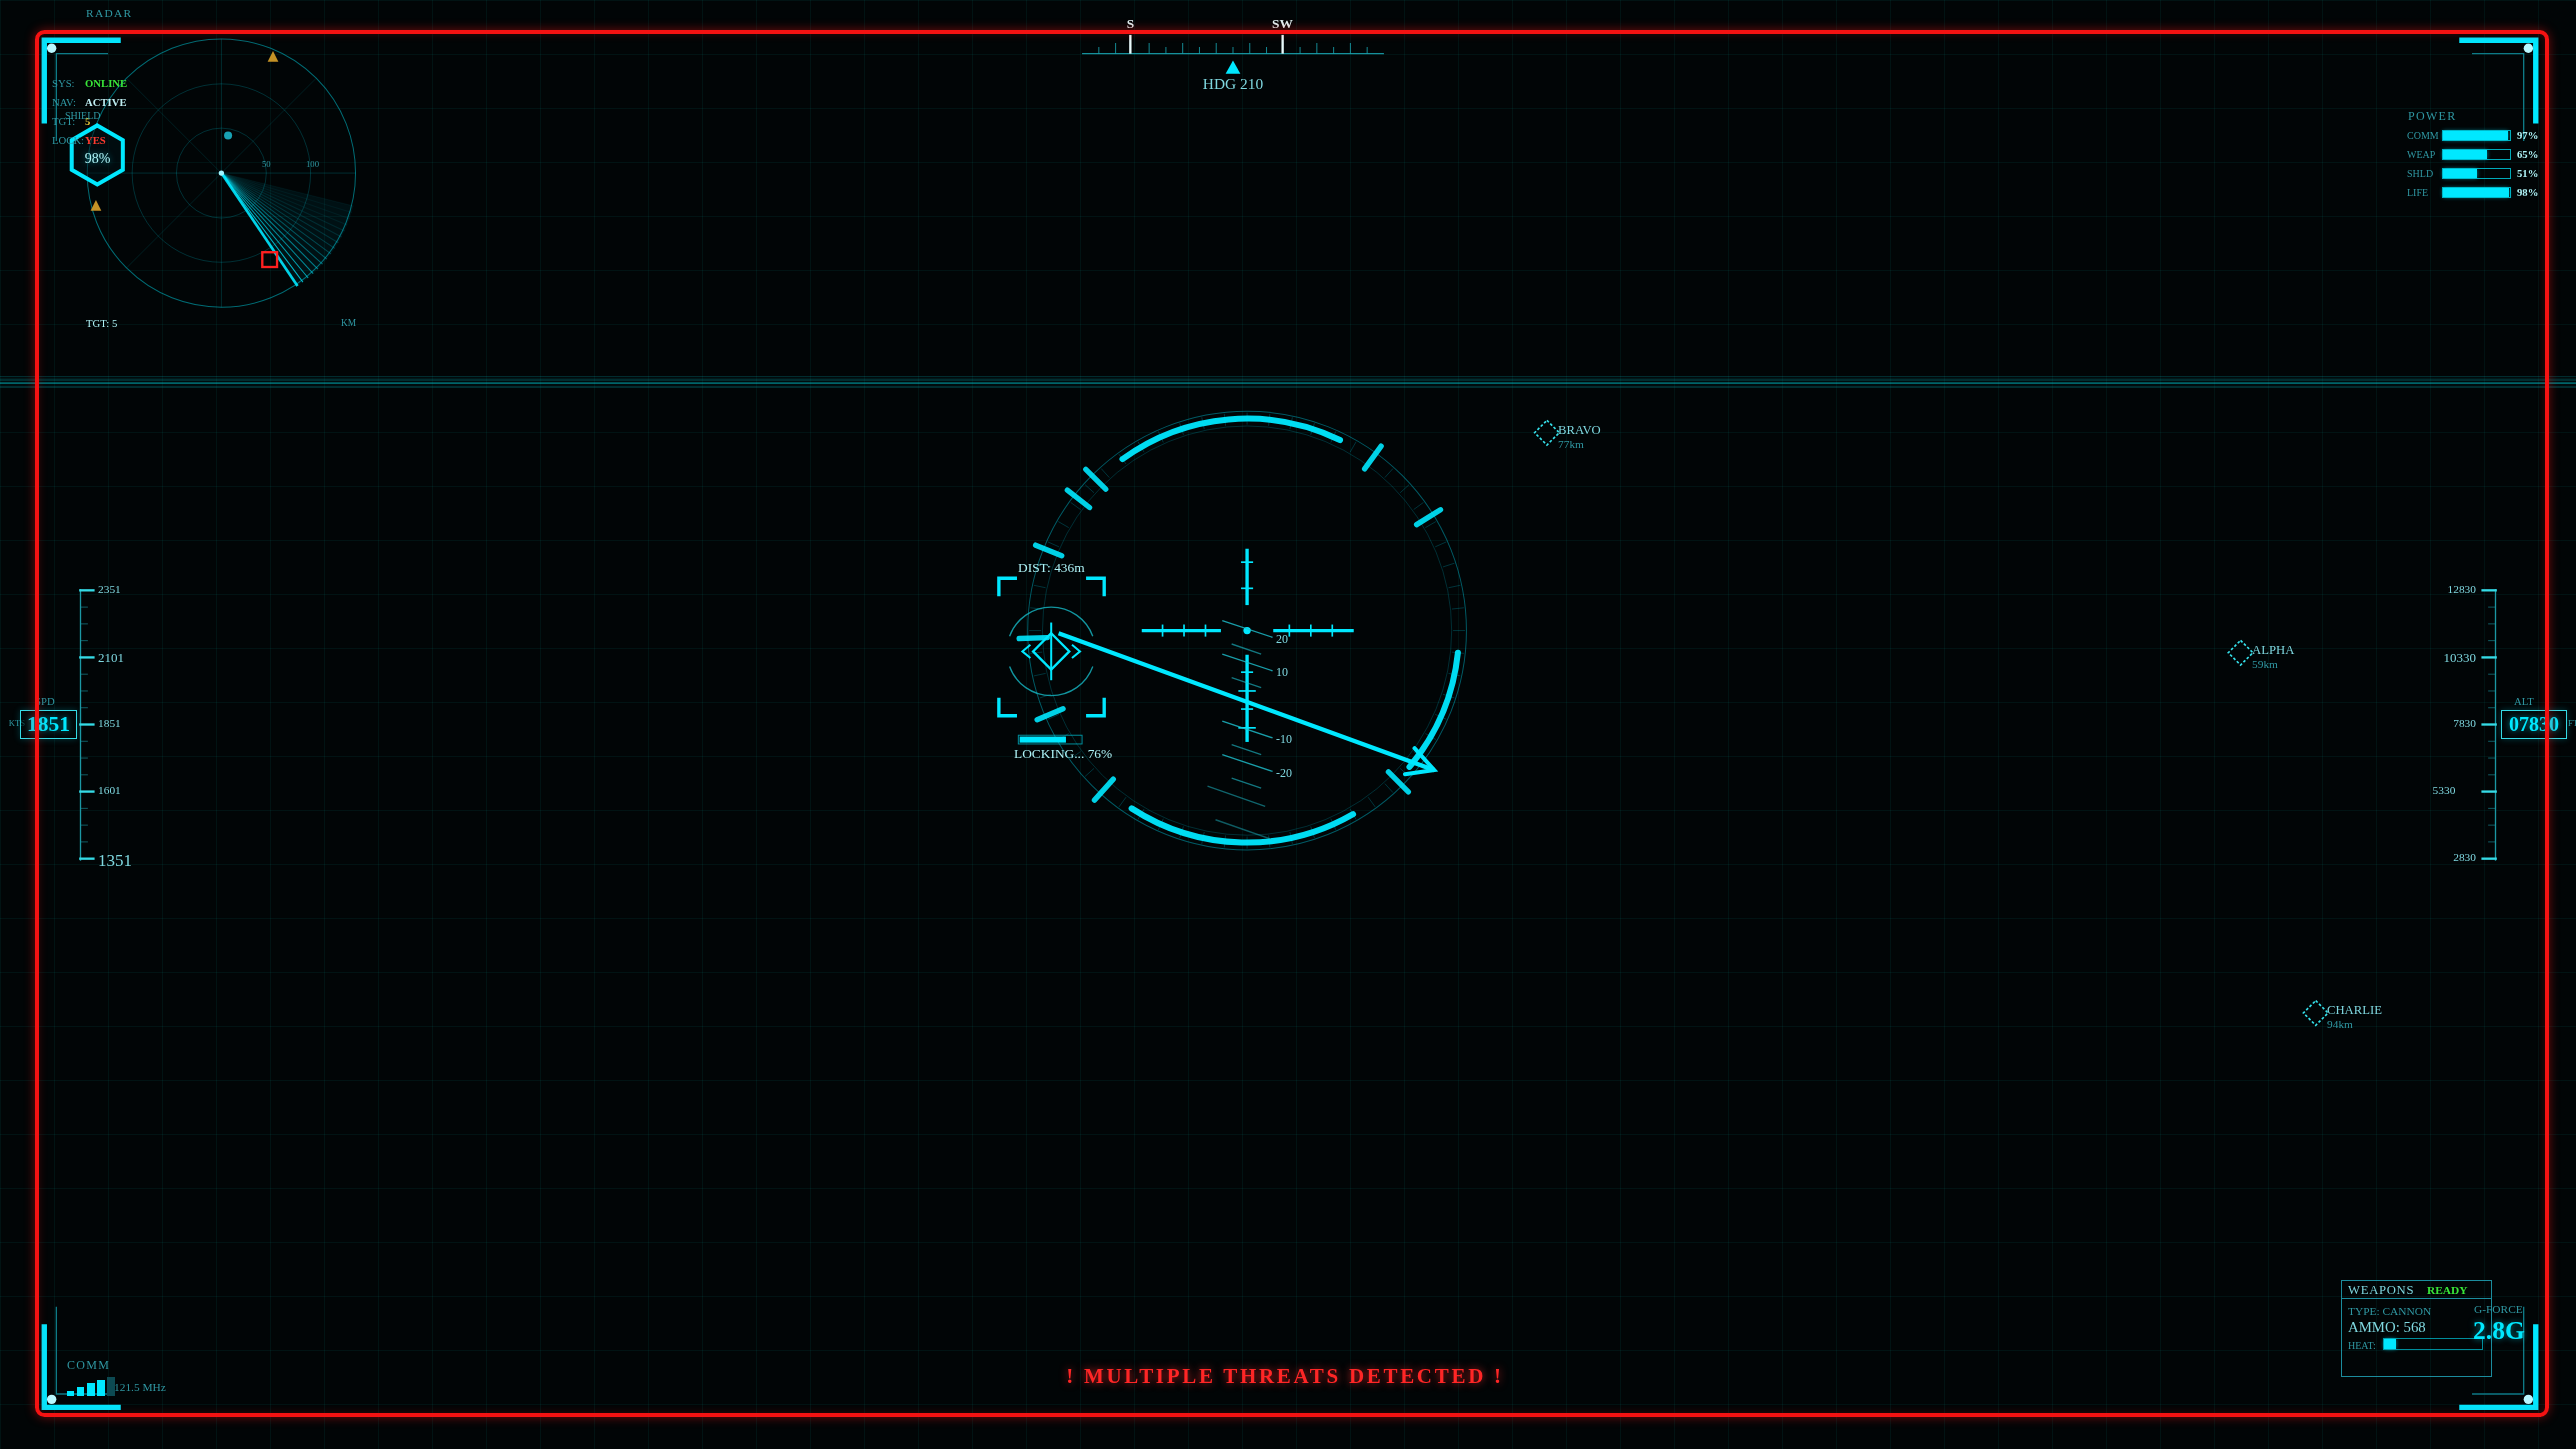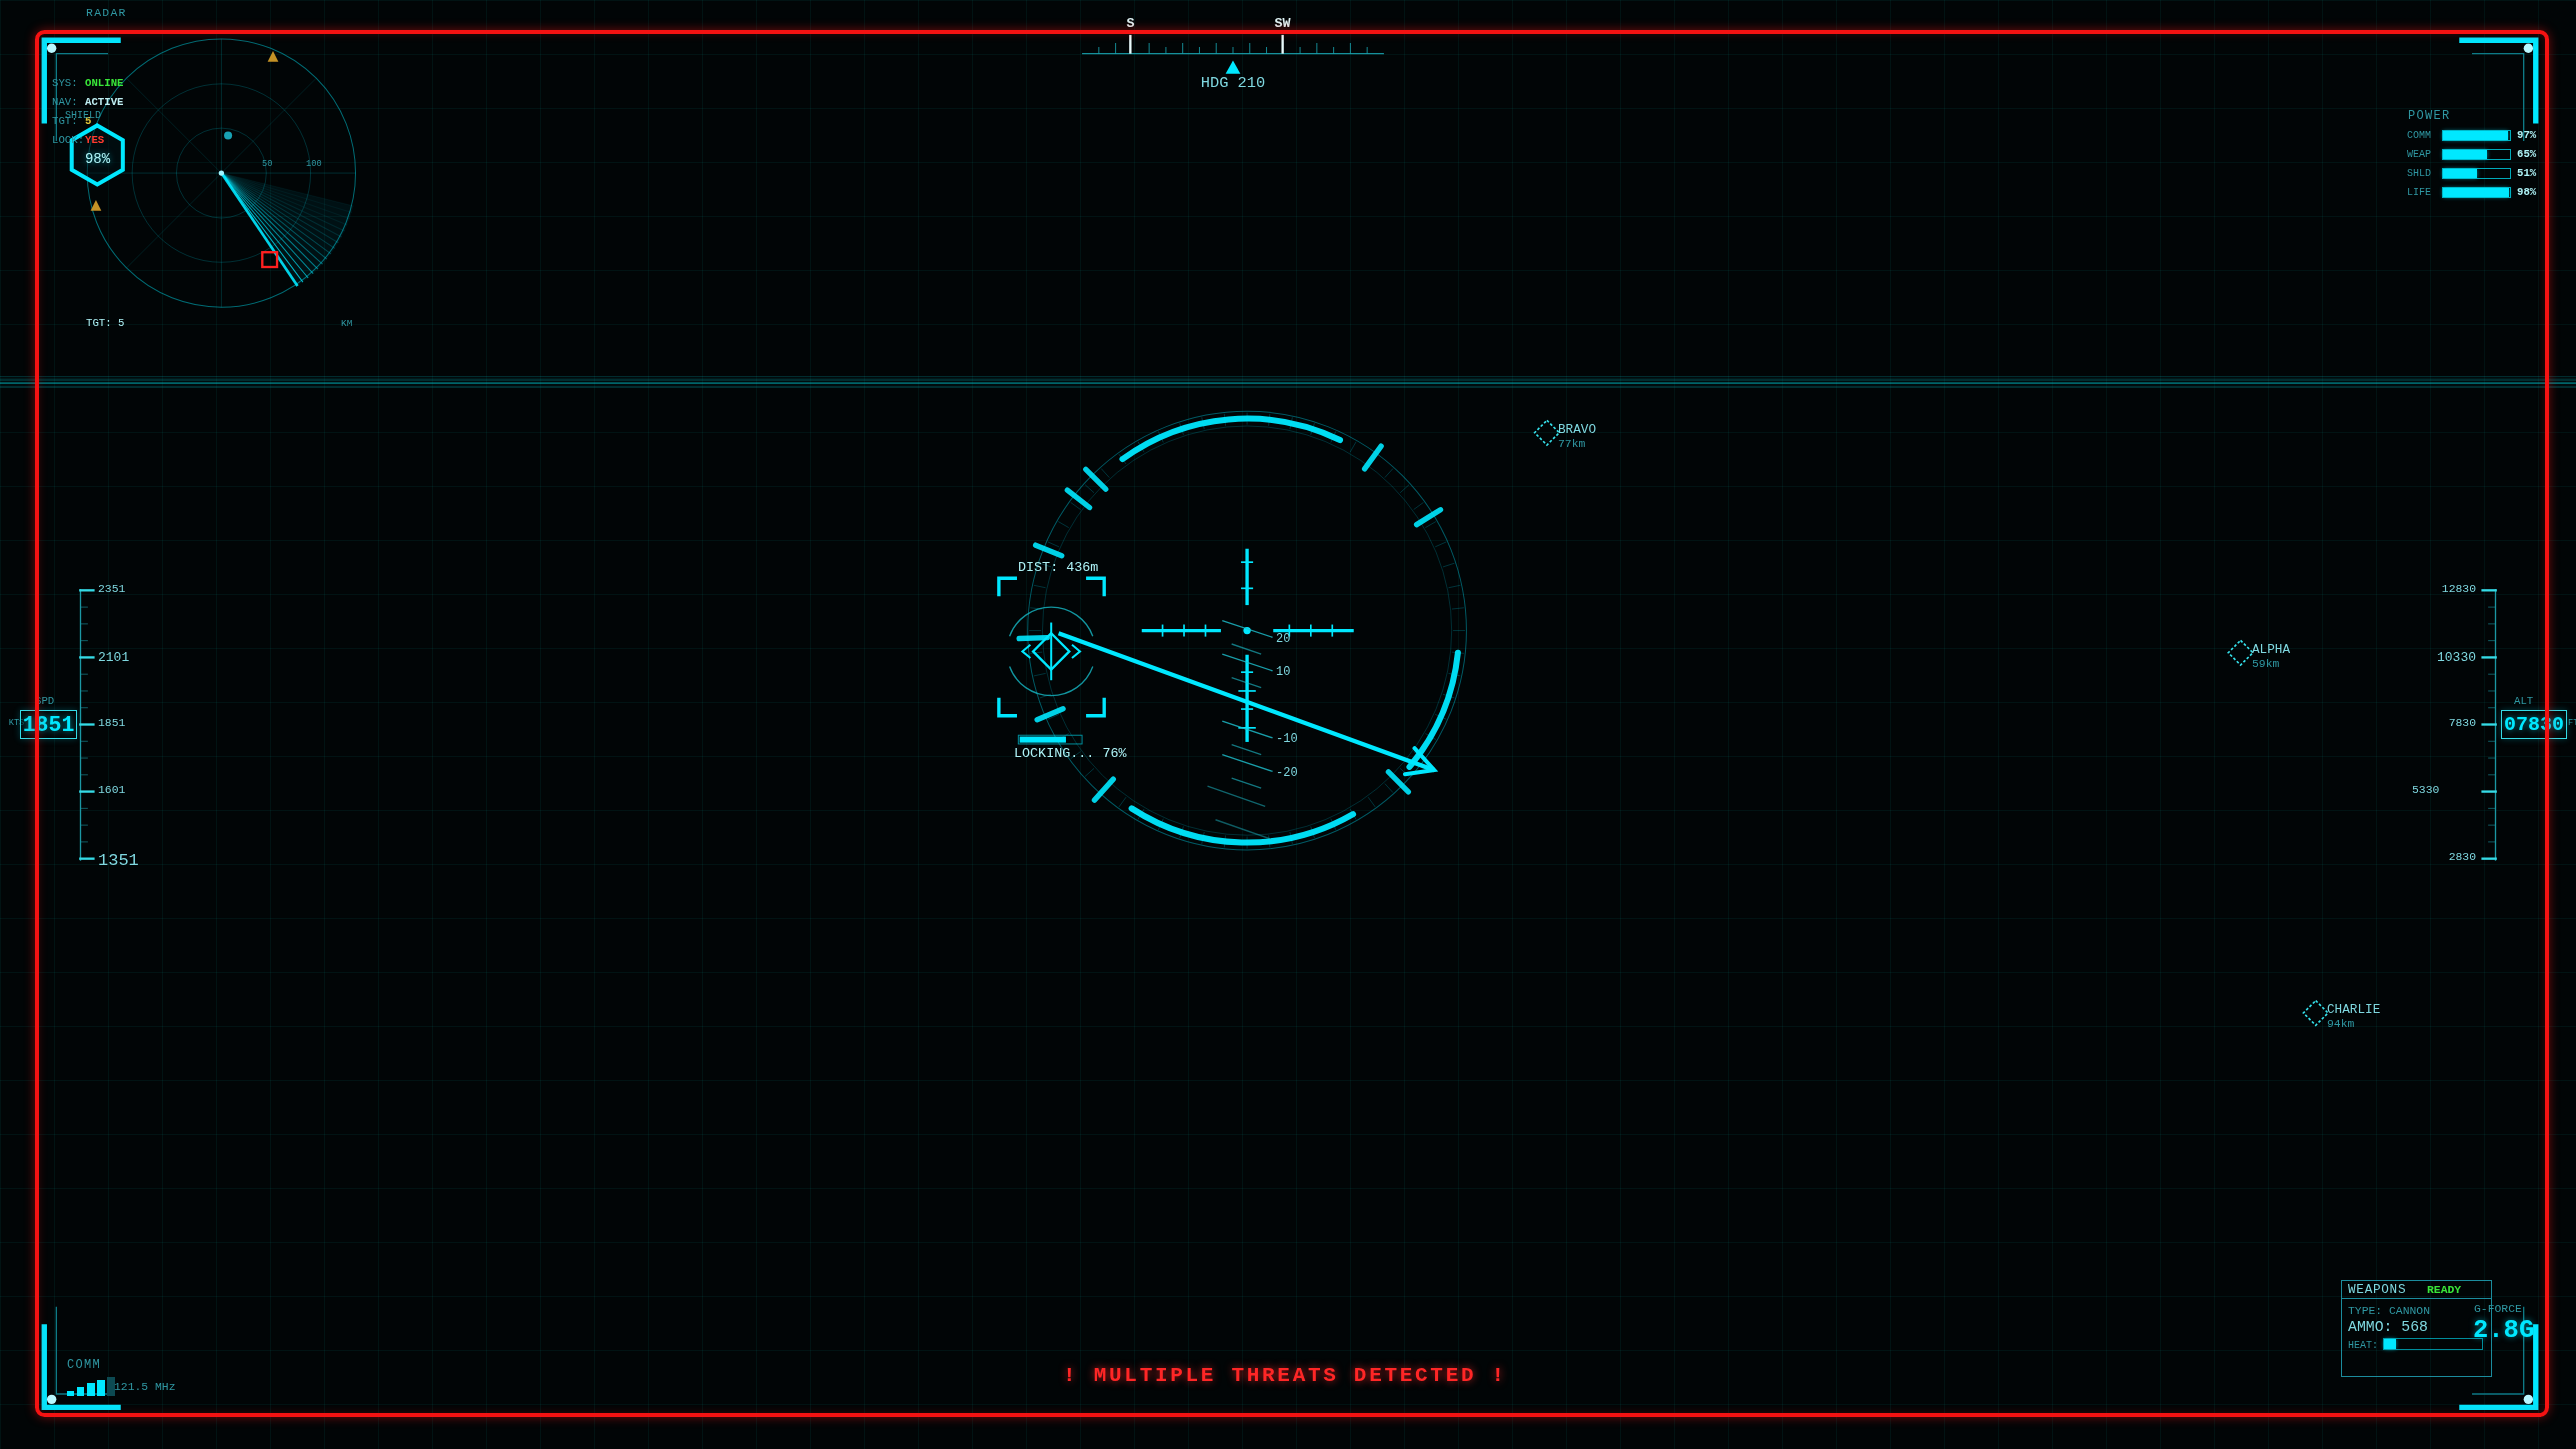--- a/index.html
+++ b/index.html
@@ -1,17 +1,17 @@
 <!DOCTYPE html>
 <html style="font-size:10.7px"><head>
 <meta charset="utf-8">
 <style>
   html,body{margin:0;padding:0;background:#010506;}
   .screen{position:relative;width:2576px;height:1449px;background:#010506;overflow:hidden;
-    font-family:Liberation Mono, monospace;
+    font-family:Liberation Serif, serif;
     background-image:
       linear-gradient(rgba(0,255,240,.055) 0.7px, transparent 0.7px),
       linear-gradient(90deg, rgba(0,255,240,.055) 0.7px, transparent 0.7px);
     background-size:54px 54px;}
   .scanband{position:absolute;left:0;top:376px;width:2576px;height:12px;z-index:5;
     background:repeating-linear-gradient(180deg, rgba(0,200,210,.20) 0 1.3px, rgba(0,90,100,.07) 1.3px 3.4px);}
   .scanline-core{position:absolute;left:0;top:382px;width:2576px;height:2px;background:rgba(0,215,225,.33);z-index:5;}
   #hud-svg{position:absolute;left:0;top:0;z-index:10;}
   .t{position:absolute;white-space:nowrap;line-height:1;z-index:30;}
   .dim{color:#2f97a2}.txt{color:#7fd8e0}.bright{color:#aef3f7}.neon{color:#00e8ff}
@@ -337,21 +337,21 @@
   <div class="t dim" style="left:35px;top:696px;font-size:10.7px">SPD</div>
   <div class="t dim" style="left:8.7px;top:719px;font-size:8.7px">KTS</div>
   <div class="vbox" style="left:20px;top:710px;width:55px;height:27px">
     <span class="neon glow" style="font-size:21.5px;font-weight:bold">1851</span>
   </div>
 
   <div id="alt-tick-labels">
       <div class="t txt" style="left:2412px;top:584px;width:64px;text-align:right;font-size:11.4px">12830</div>
       <div class="t txt" style="left:2412px;top:651px;width:64px;text-align:right;font-size:13px">10330</div>
       <div class="t txt" style="left:2412px;top:718px;width:64px;text-align:right;font-size:11.4px">7830</div>
-      <div class="t txt" style="left:2412px;top:785px;width:64px;text-align:left;font-size:11.4px">5330</div>
+      <div class="t txt" style="left:2412px;top:785px;width:64px;text-align:center;font-size:11.4px">5330</div>
       <div class="t txt" style="left:2412px;top:852px;width:64px;text-align:right;font-size:11.4px">2830</div>
     </div>
   <div class="t dim" style="left:2514px;top:696px;font-size:10.7px">ALT</div>
   <div class="t dim" style="left:2568px;top:719px;font-size:8.7px">FT</div>
   <div class="vbox" style="left:2501px;top:710px;width:64px;height:27px">
     <span class="neon glow" style="font-size:20px;font-weight:bold">07830</span>
   </div>
 
   <div class="t bright" style="left:1018px;top:561px;font-size:13.4px">DIST: 436m</div>
   <div class="t bright" style="left:1014px;top:747px;font-size:13.4px">LOCKING... 76%</div>

